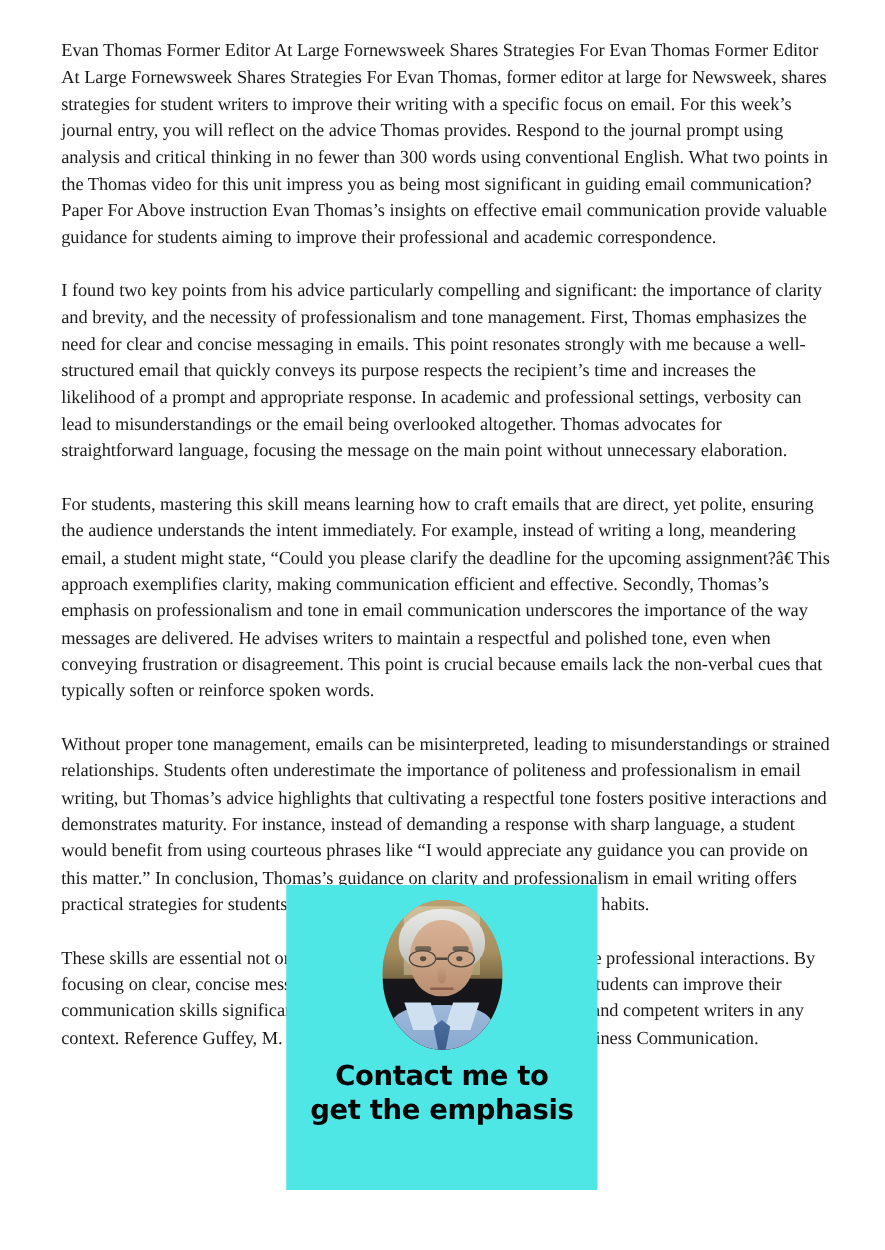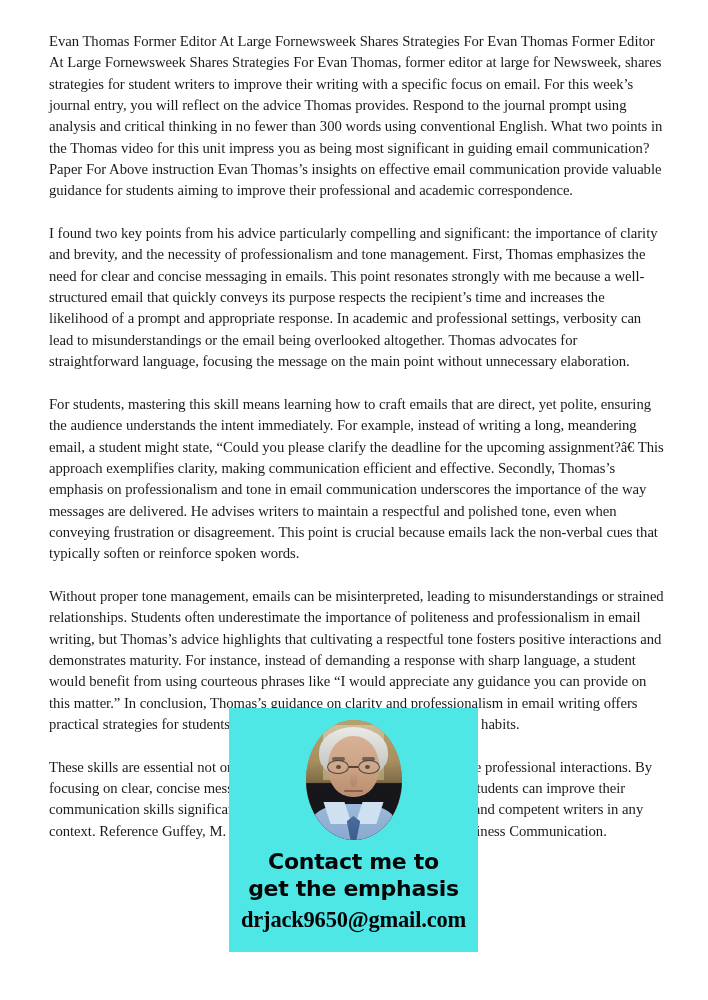--- a/index.html
+++ b/index.html
@@ -224,17 +224,16 @@
       </div>
       <div class="av-nose"></div>
       <div class="av-mouth"></div>
     </div>
 
     <div class="contact-lines">
       <div>Contact me to</div>
       <div>get the emphasis</div>
     </div>
 
-    <div class="contact-email">drjack9650@gmail.com</div>
 
   </div>
 
 </div>
 
 </body></html>

